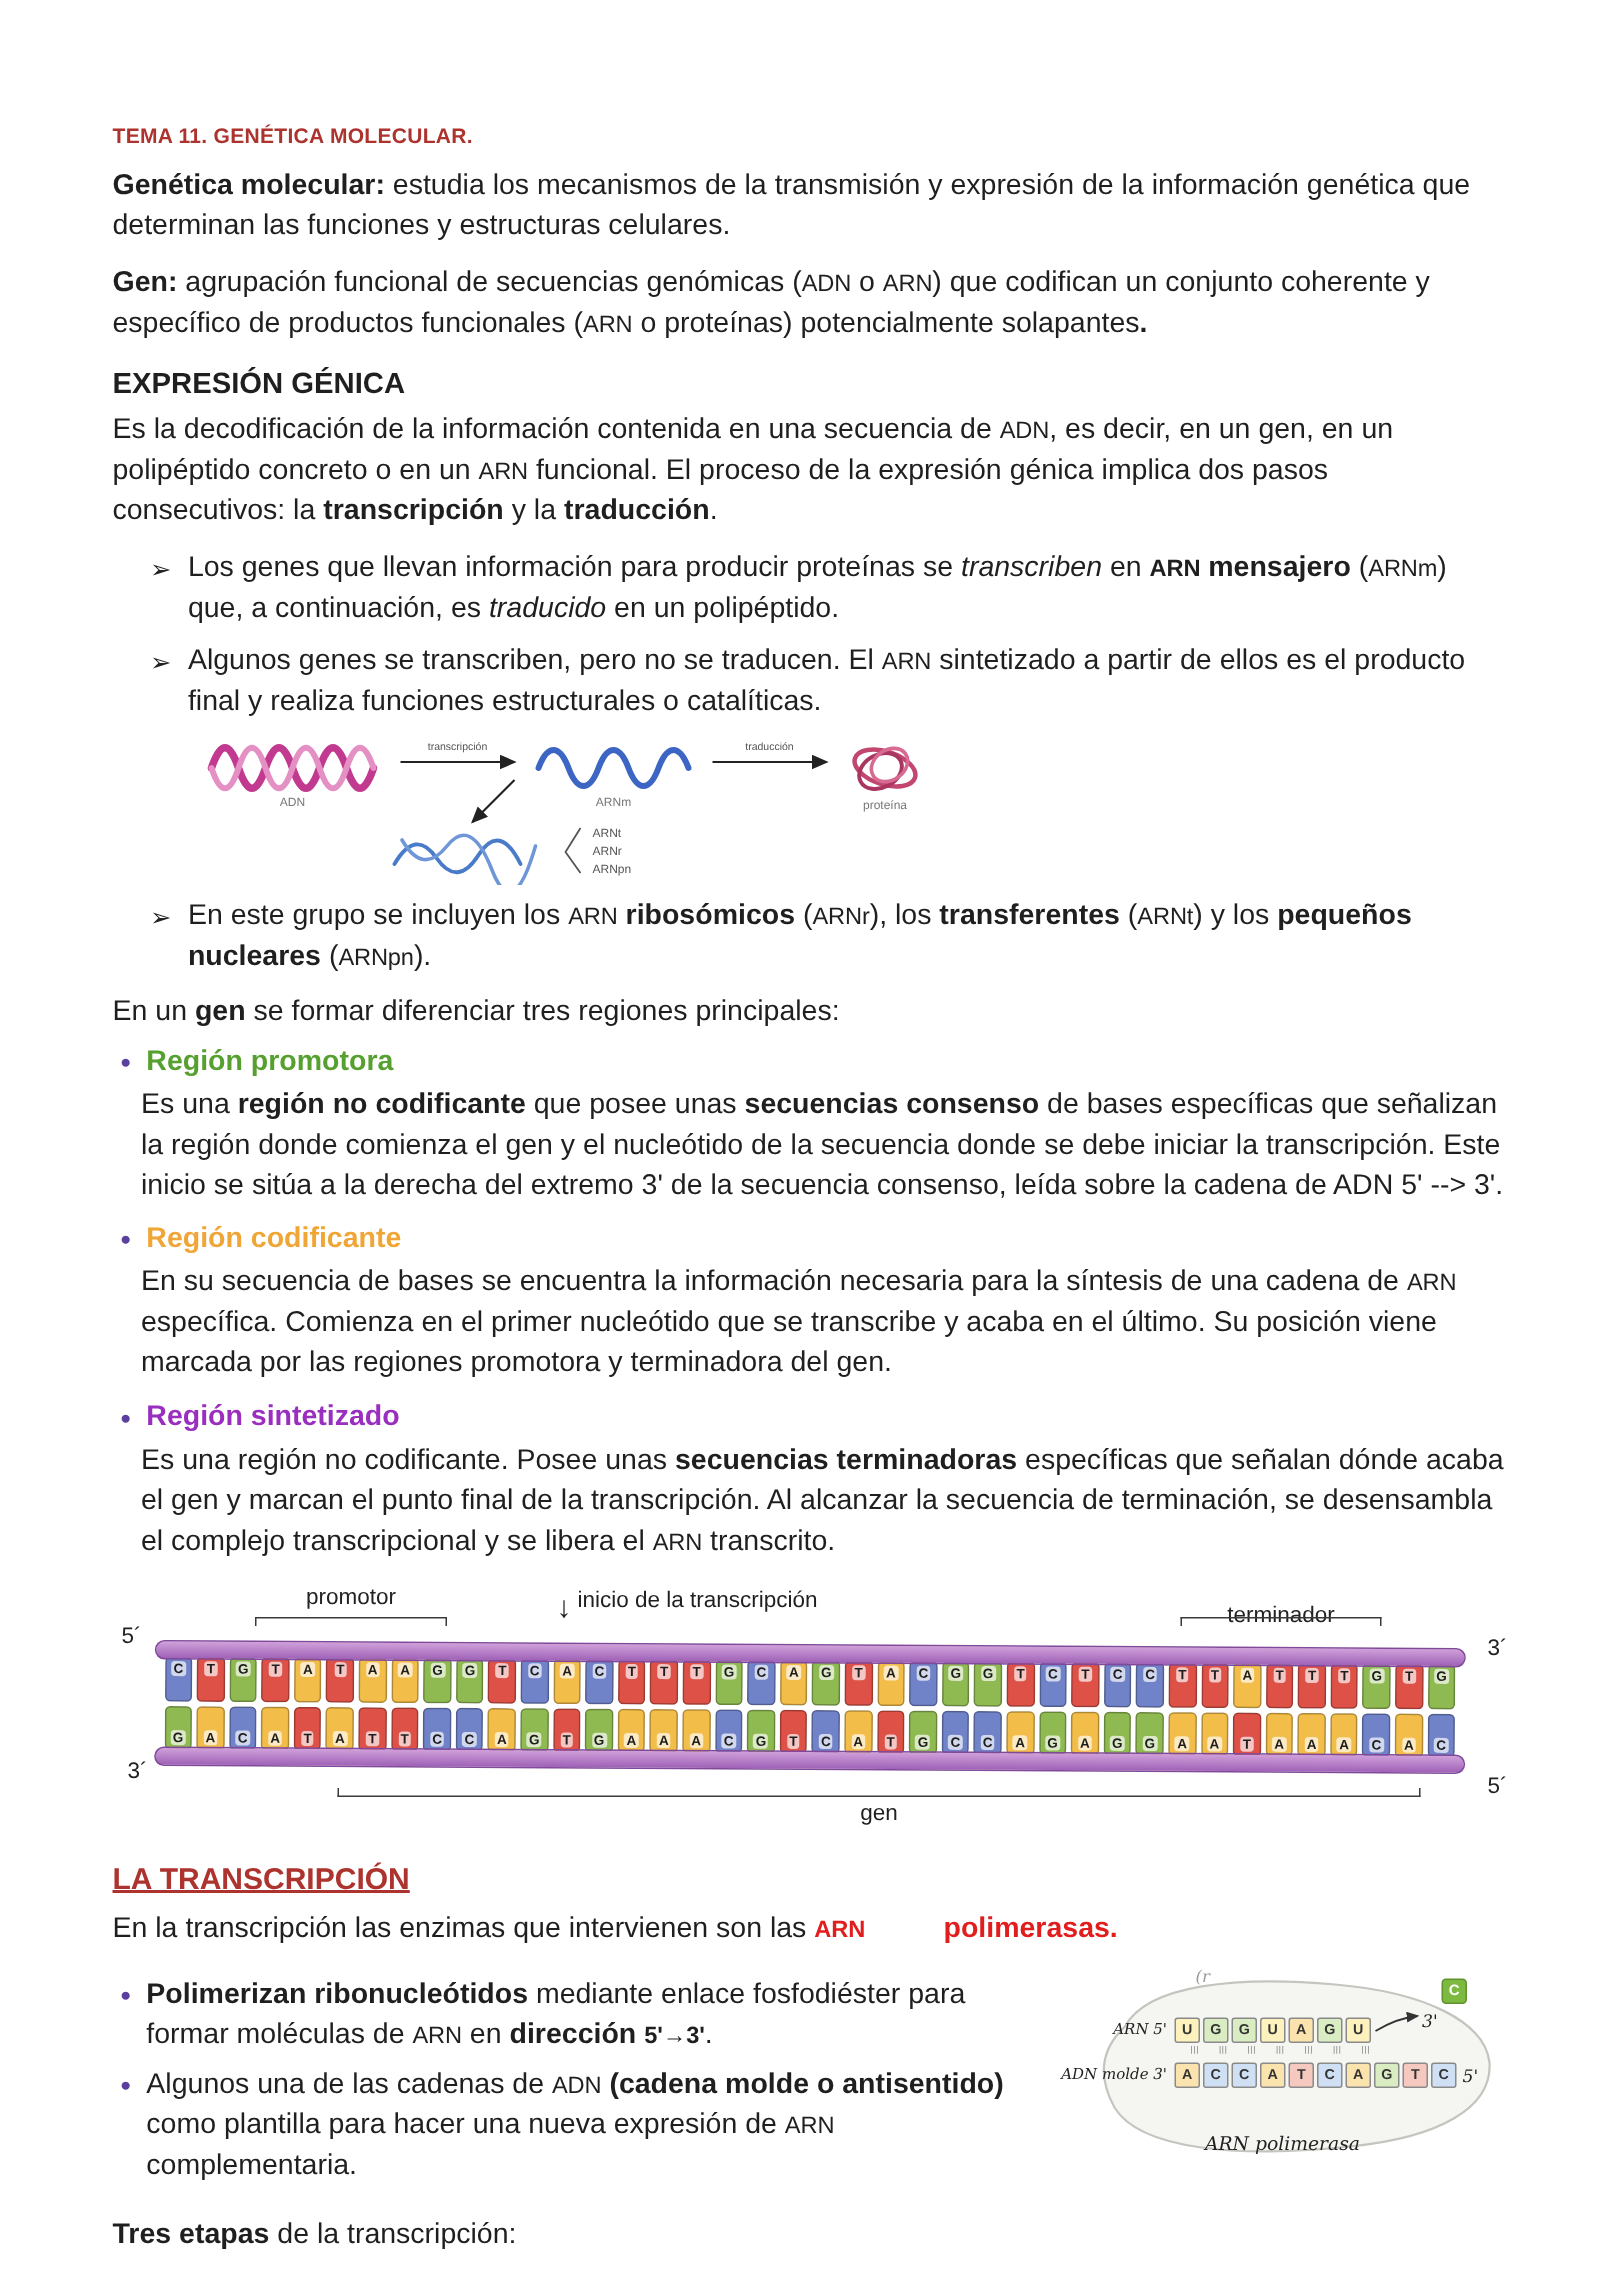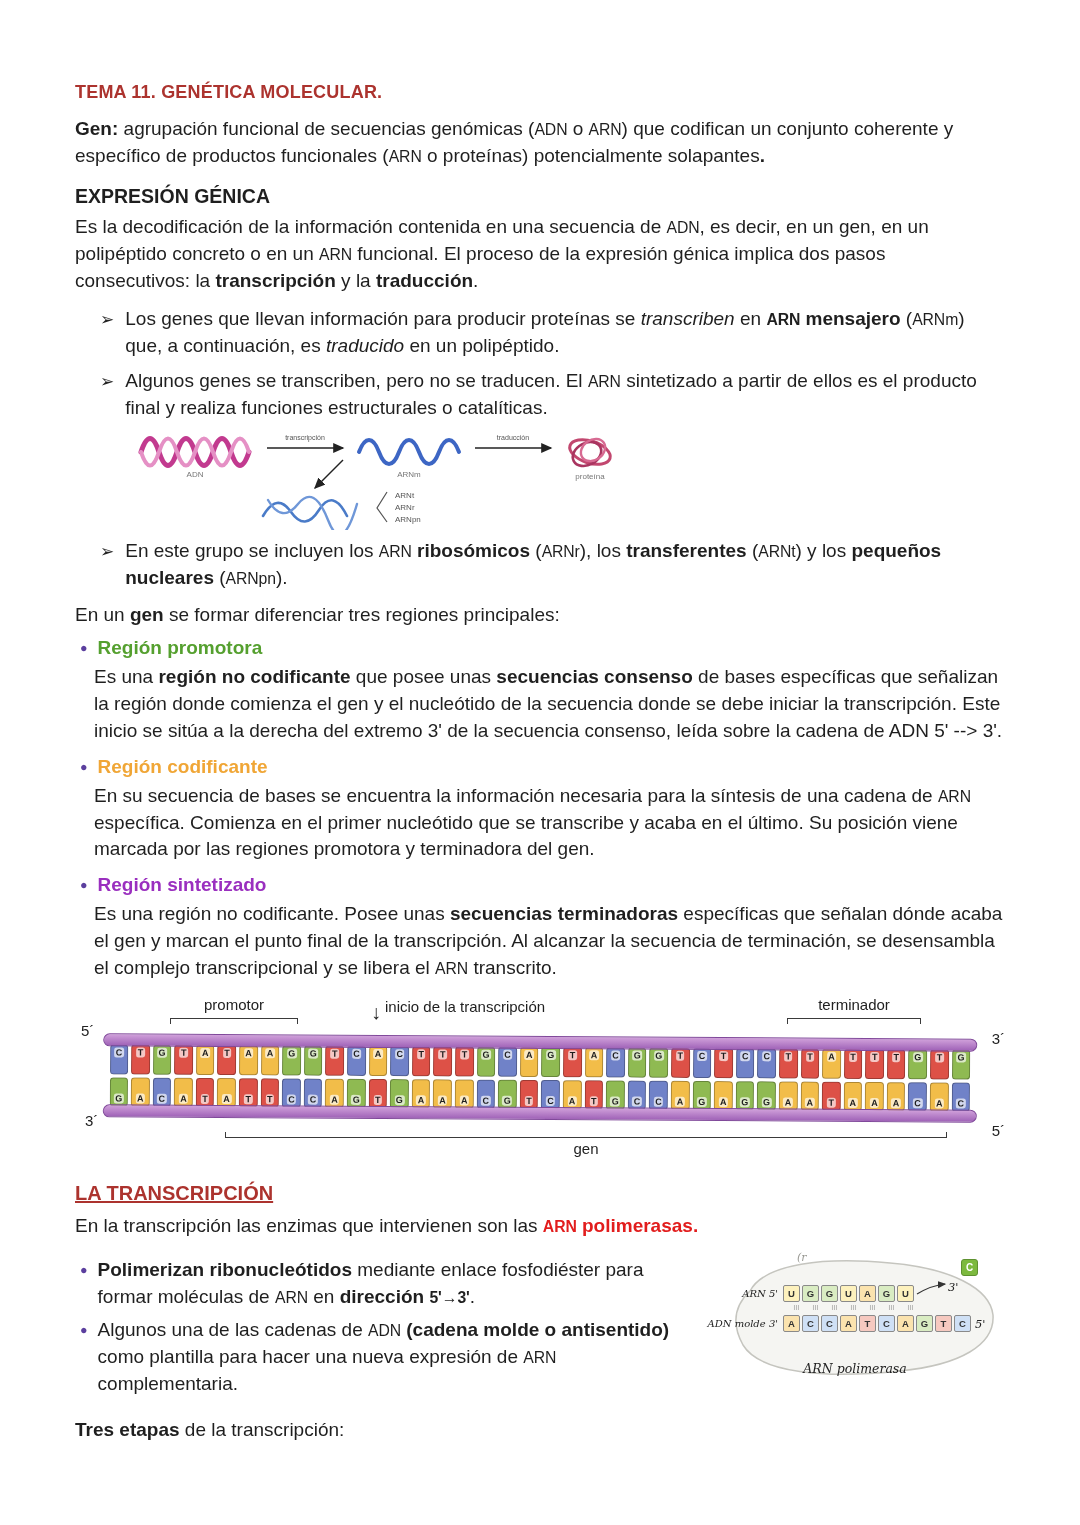--- a/index.html
+++ b/index.html
@@ -4,21 +4,21 @@
 <style>
   * { margin:0; padding:0; box-sizing:border-box; }
   html,body { background:#ffffff; }
   body {
     width:1080px; height:1525px; overflow:hidden;
     font-family:"Liberation Sans", sans-serif;
     color:#1f1f1f;
   }
   .sheet { width:1080px; height:1525px; padding:82px 75px 0 75px; position:relative; }
 
-  .doc-title { color:#ac332e; font-size:18px; font-weight:700; letter-spacing:.2px; margin-bottom:13px; }
+  .doc-title { color:#ac332e; font-size:14px; font-weight:700; letter-spacing:.2px; margin-bottom:13px; }
   .para { font-size:19px; line-height:1.42; margin-bottom:11px; }
   .sm { font-size:0.83em; letter-spacing:-0.1px; }
   .section-heading { font-size:19.5px; font-weight:700; margin:15px 0 6px 0; }
   .transc-heading { font-size:20px; font-weight:700; color:#ac332e; text-decoration:underline; margin:14px 0 8px 0; }
 
   .abullet { display:flex; gap:11px; margin:8px 0 8px 25px; font-size:19px; line-height:1.42; }
   .abullet .amark { flex:0 0 auto; font-size:17px; line-height:27px; color:#222; }
   .abullet .atext { flex:1; }
 
   .dbullet { display:flex; gap:10px; margin:6px 0 2px 5px; font-size:19px; line-height:1.42; }
@@ -30,21 +30,21 @@
   .dogma-svg { display:block; margin:6px 0 4px 60px; }
   .svg-lab { font-family:"Liberation Sans", sans-serif; }
 
   
   .dna-wrap { position:relative; height:172px; margin:14px 0 6px 0; }
   .bk { position:absolute; height:6px; border-top:1.4px solid #3a3a3a; border-left:1.4px solid #3a3a3a; border-right:1.4px solid #3a3a3a; }
   .bk-lab { position:absolute; text-align:center; font-size:15px; color:#222; }
   .bk-promotor { left:95px; width:128px; top:22px; }
   .lab-promotor { left:95px; width:128px; top:0; }
   .bk-terminador { left:712px; width:134px; top:22px; }
-  .lab-terminador { left:712px; width:134px; top:0; }
+  .lab-terminador { left:712px; width:134px; top:12px; }
   .inicio { position:absolute; left:296px; top:2px; display:flex; gap:4px; font-size:15px; align-items:flex-start; }
   .inicio .arr { font-size:20px; font-weight:800; line-height:16px; position:relative; top:6px; }
   .prime { position:absolute; font-size:15px; color:#222; }
   .prime.tl { left:6px; top:26px; } .prime.tr { right:0; top:34px; }
   .prime.bl { left:10px; top:116px; } .prime.br { right:0; top:126px; }
   .dna-strand { position:absolute; left:28px; right:28px; top:40px; transform:rotate(0.35deg); }
   .backbone { height:13px; border-radius:7px; background:linear-gradient(180deg,#d0a0da,#9f62b7); border:1px solid #80499a; position:relative; z-index:2; }
   .pairs { display:flex; height:62px; margin:-2px 5px; position:relative; z-index:1; }
   .pair { flex:1 1 0; display:flex; flex-direction:column; gap:3px; padding:0 1.5px; }
   .base { flex:1; border-radius:3.5px; border:1px solid rgba(0,0,0,.28); display:flex; justify-content:center; }
@@ -80,20 +80,21 @@
 
   .tres { margin-top:14px; margin-bottom:5px; }
 </style>
 </head>
 <body>
 
 <div class="sheet">
 
   <div class="doc-title">TEMA 11. GENÉTICA MOLECULAR.</div>
 
+  <p class="para"><span style="font-weight: 700;">Genética molecular:</span><span> estudia los mecanismos de la transmisión y expresión de la información genética que determinan las funciones y estructuras celulares.</span></p>
   <p class="para"><span style="font-weight: 700;">Gen:</span><span> agrupación funcional de secuencias genómicas (</span><span class="sm">ADN</span><span> o </span><span class="sm">ARN</span><span>) que codifican un conjunto coherente y específico de productos funcionales (</span><span class="sm">ARN</span><span> o proteínas) potencialmente solapantes</span><span style="font-weight: 700;">.</span></p>
 
   <h2 class="section-heading">EXPRESIÓN GÉNICA</h2>
   <p class="para"><span>Es la decodificación de la información contenida en una secuencia de </span><span class="sm">ADN</span><span>, es decir, en un gen, en un polipéptido concreto o en un </span><span class="sm">ARN</span><span> funcional. El proceso de la expresión génica implica dos pasos consecutivos: la </span><span style="font-weight: 700;">transcripción</span><span> y la </span><span style="font-weight: 700;">traducción</span><span>.</span></p>
 
   <div class="abullet">
     <span class="amark">➢</span>
     <div class="atext"><span>Los genes que llevan información para producir proteínas se </span><span style="font-style: italic;">transcriben</span><span> en </span><span class="sm" style="font-weight: 700;">ARN</span><span> </span><span style="font-weight: 700;">mensajero</span><span> (</span><span class="sm">ARNm</span><span>) que, a continuación, es </span><span style="font-style: italic;">traducido</span><span> en un polipéptido.</span></div>
   </div>
   <div class="abullet">
@@ -546,21 +547,21 @@
           </div>
         </div>
       <div class="backbone"></div>
     </div>
 
     <div class="gen-bracket"></div>
     <div class="gen-lab">gen</div>
   </div>
 
   <h2 class="transc-heading">LA TRANSCRIPCIÓN</h2>
-  <p class="para"><span>En la transcripción las enzimas que intervienen son las </span><span class="sm" style="font-weight: 700; color: rgb(226, 29, 29);">ARN</span><span style="font-weight: 700;"> </span><span style="font-weight: 700; color: rgb(226, 29, 29);">polimerasas.</span></p>
+  <p class="para"><span>En la transcripción las enzimas que intervienen son las </span><span class="sm" style="font-weight: 700; color: rgb(226, 29, 29);">ARN</span><span style="font-weight: 700;"> </span><span style="font-weight: 700; color: rgb(226, 29, 29); margin-left: 47px;">polimerasas.</span></p>
 
   <div class="transc-row">
     <div class="transc-left">
       <div class="dbullet">
         <span class="dmark">●</span>
         <div><span style="font-weight: 700;">Polimerizan ribonucleótidos</span><span> mediante enlace fosfodiéster para formar moléculas de </span><span class="sm">ARN</span><span> en </span><span style="font-weight: 700;">dirección</span><span> </span><span class="sm" style="font-weight: 700;">5'→3'</span><span>.</span></div>
       </div>
       <div class="dbullet">
         <span class="dmark">●</span>
         <div><span>Algunos una de las cadenas de </span><span class="sm">ADN</span><span> </span><span style="font-weight: 700;">(cadena molde o antisentido)</span><span> como plantilla para hacer una nueva expresión de </span><span class="sm">ARN</span><span> complementaria.</span></div>

